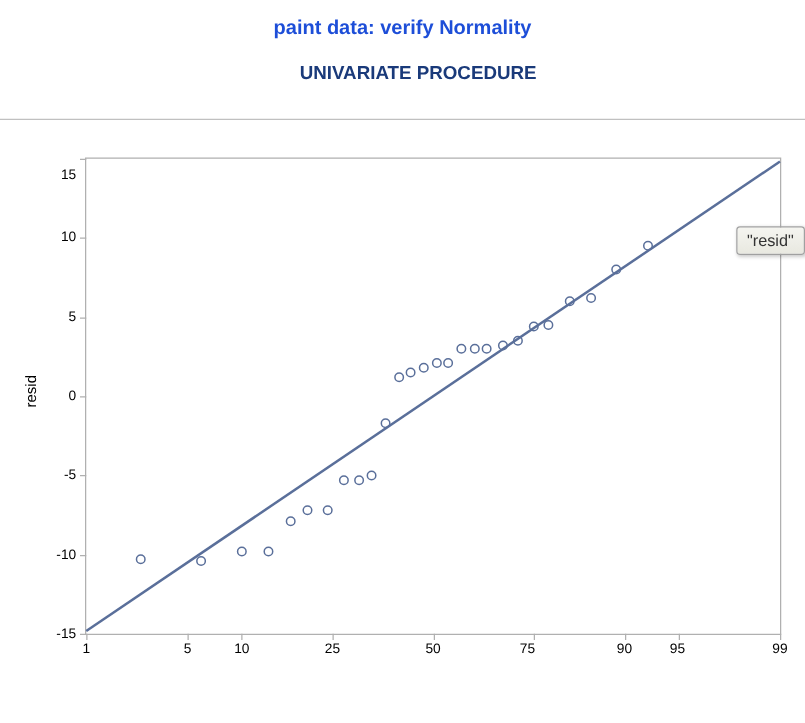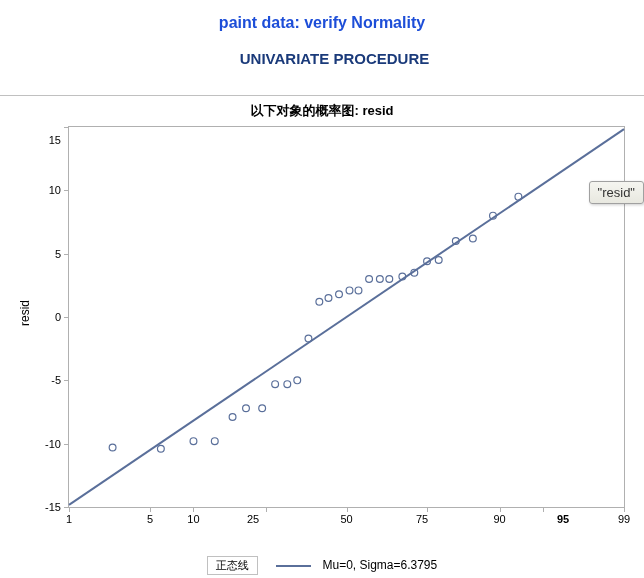--- a/index.html
+++ b/index.html
@@ -159,21 +159,20 @@
     fill: none;
   }
 </style>
 </head>
 <body>
 
 <div class="title-main">paint data: verify Normality</div>
 <div class="title-sub">UNIVARIATE PROCEDURE</div>
 
 <div class="plot-area">
-  <div class="plot-title">以下对象的概率图: resid</div>
   <div class="y-label">resid</div>
 
   <div class="chart-frame" id="chart-frame">
     <svg class="plot-svg">
       <line id="ref-line" class="ref-line" x1="0" y1="377.8027396788134" x2="555" y2="2.1972603211866044"></line>
       <g id="points">
           <circle cx="43.586475543177094" cy="320.4666666666667" r="3.4" class="data-point"></circle>
           <circle cx="91.86386412239295" cy="321.73333333333335" r="3.4" class="data-point"></circle>
           <circle cx="124.46146392248801" cy="314.1333333333333" r="3.4" class="data-point"></circle>
           <circle cx="145.77037179110272" cy="314.1333333333333" r="3.4" class="data-point"></circle>
@@ -215,35 +214,30 @@
       <div class="tick-y" style="top: 63.3333px;">10</div>
       <div class="tick-y-mark" style="top: 63.3333px;"></div>
       <div class="tick-y" style="top: 13px;">15</div>
       <div class="tick-y-mark" style="top: 0px;"></div>
       <div class="tick-x" style="left: 0px;">1</div>
       <div class="tick-x-mark" style="left: 0px;"></div>
       <div class="tick-x" style="left: 81.1238px;">5</div>
       <div class="tick-x-mark" style="left: 81.1238px;"></div>
       <div class="tick-x" style="left: 124.461px;">10</div>
       <div class="tick-x-mark" style="left: 124.461px;"></div>
-      <div class="tick-x" style="left: 184px;">25</div>
+      <div class="tick-x" style="left: 197px;">25</div>
       <div class="tick-x-mark" style="left: 196.955px;"></div>
       <div class="tick-x" style="left: 277.5px;">50</div>
       <div class="tick-x-mark" style="left: 277.5px;"></div>
       <div class="tick-x" style="left: 353px;">75</div>
       <div class="tick-x-mark" style="left: 358.045px;"></div>
       <div class="tick-x" style="left: 430.539px;">90</div>
       <div class="tick-x-mark" style="left: 430.539px;"></div>
-      <div class="tick-x" style="left: 494px; font-weight: bold;">95</div>
+      <div class="tick-x" style="left: 473px;">95</div>
       <div class="tick-x-mark" style="left: 473.876px;"></div>
       <div class="tick-x" style="left: 555px;">99</div>
       <div class="tick-x-mark" style="left: 555px;"></div>
     </div>
 
 
-  <div class="legend">
-    <span class="legend-box">正态线</span>
-    <span class="legend-line"></span>
-    <span>Mu=0, Sigma=6.3795</span>
-  </div>
 </div>
 
 <div class="tooltip-box">"resid"</div>
 
 </body></html>

